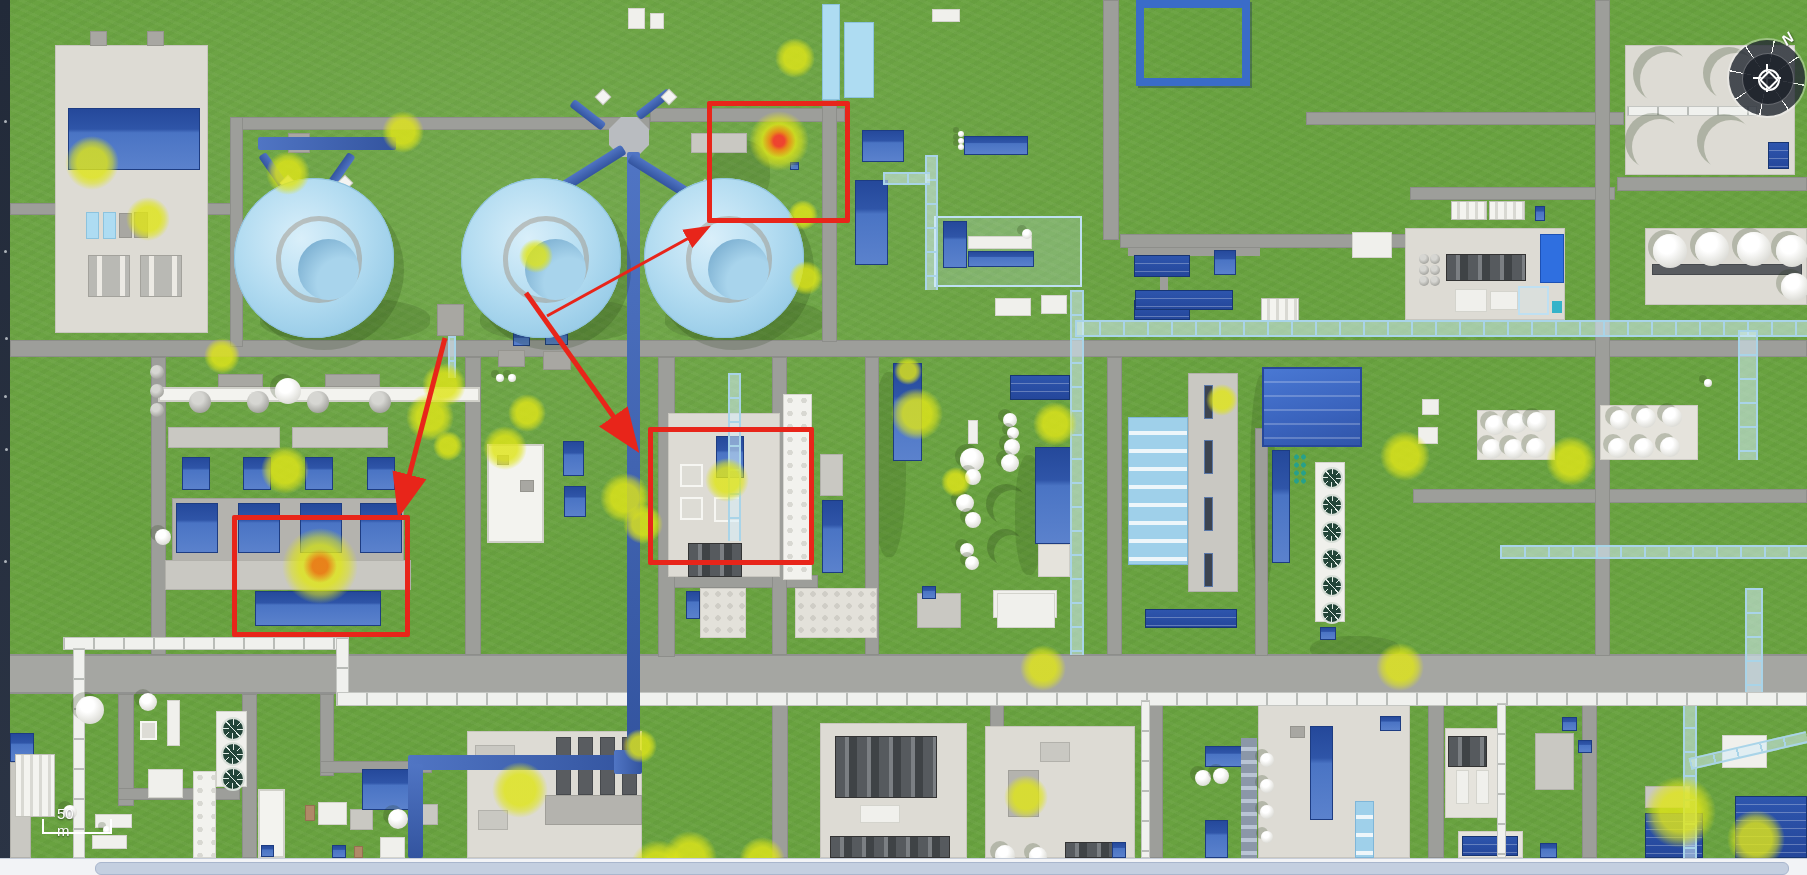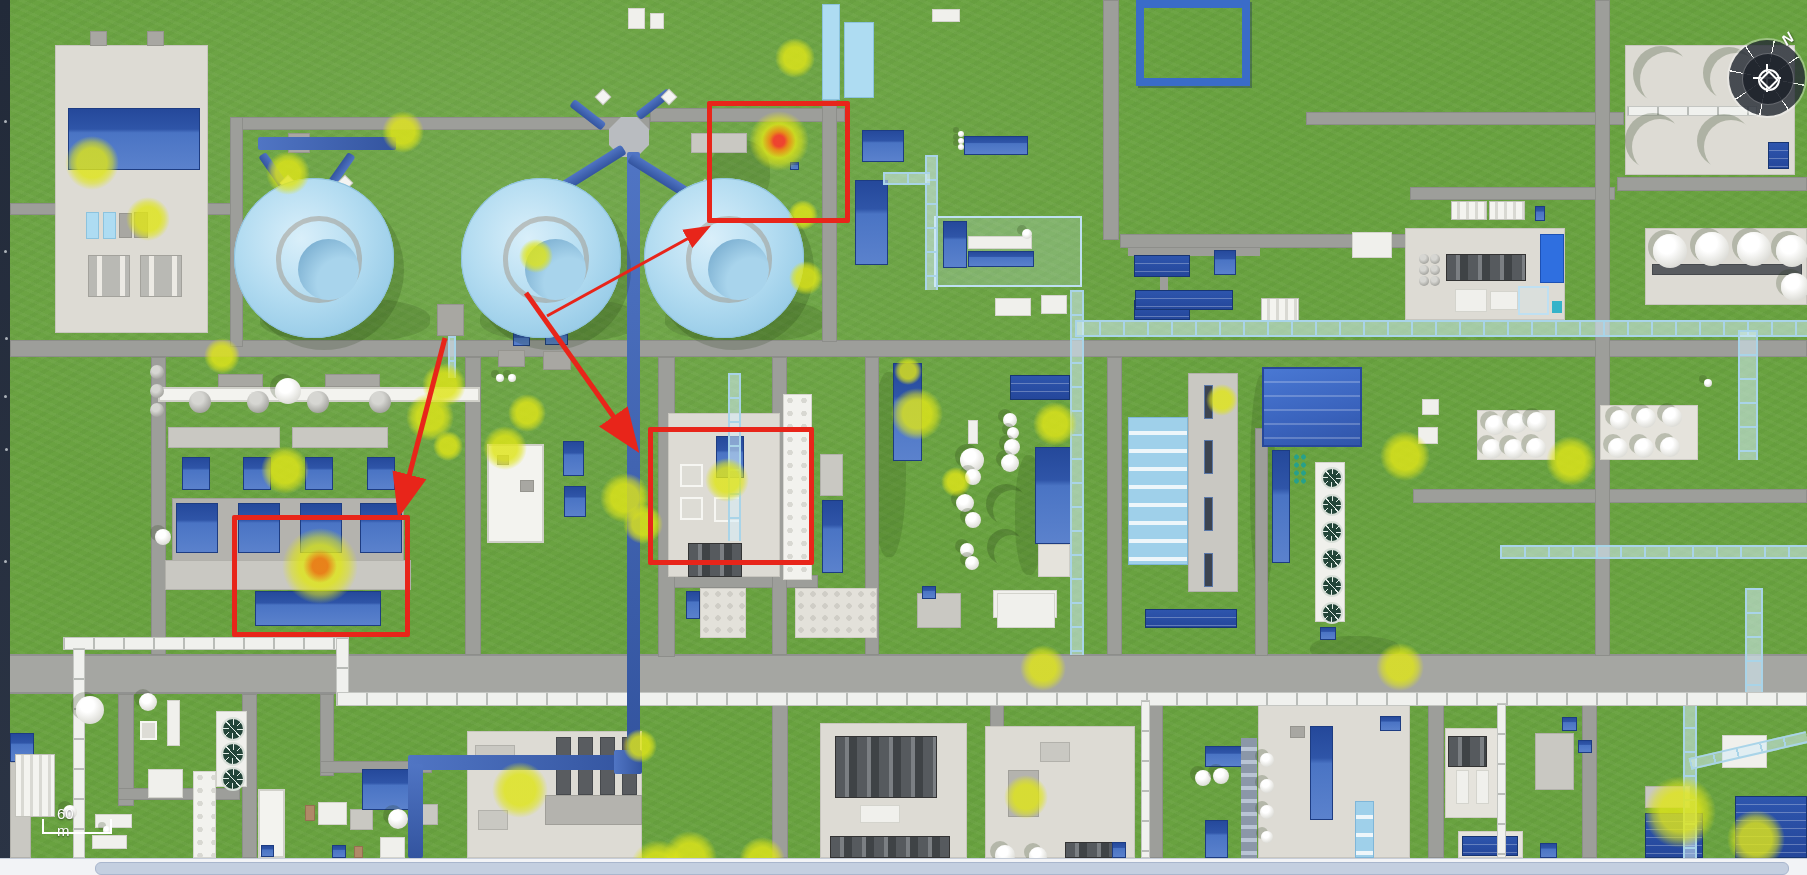--- a/index.html
+++ b/index.html
@@ -483,21 +483,21 @@
       <div class="inner"></div>
       <span class="cg">
         <span class="ring"></span>
           <span class="hbar"></span>
           <span class="vbar"></span>
           <span class="dia"></span>
       </span>
     </div>
     <span class="nlabel">N</span>
     <div class="scalebar">
-      <span class="scaletext">60 m</span>
+      <span class="scaletext">50 m</span>
       <div class="bracket"></div>
     </div>
   </div>
   <div class="leftstrip" id="leftstrip">
       <i style="left: 4px; top: 120px; width: 3px; height: 3px;"></i>
       <i style="left: 4px; top: 250px; width: 3px; height: 3px;"></i>
       <i style="left: 5px; top: 337px; width: 3px; height: 3px;"></i>
       <i style="left: 4px; top: 395px; width: 3px; height: 3px;"></i>
       <i style="left: 5px; top: 448px; width: 3px; height: 3px;"></i>
       <i style="left: 4px; top: 560px; width: 3px; height: 3px;"></i>

